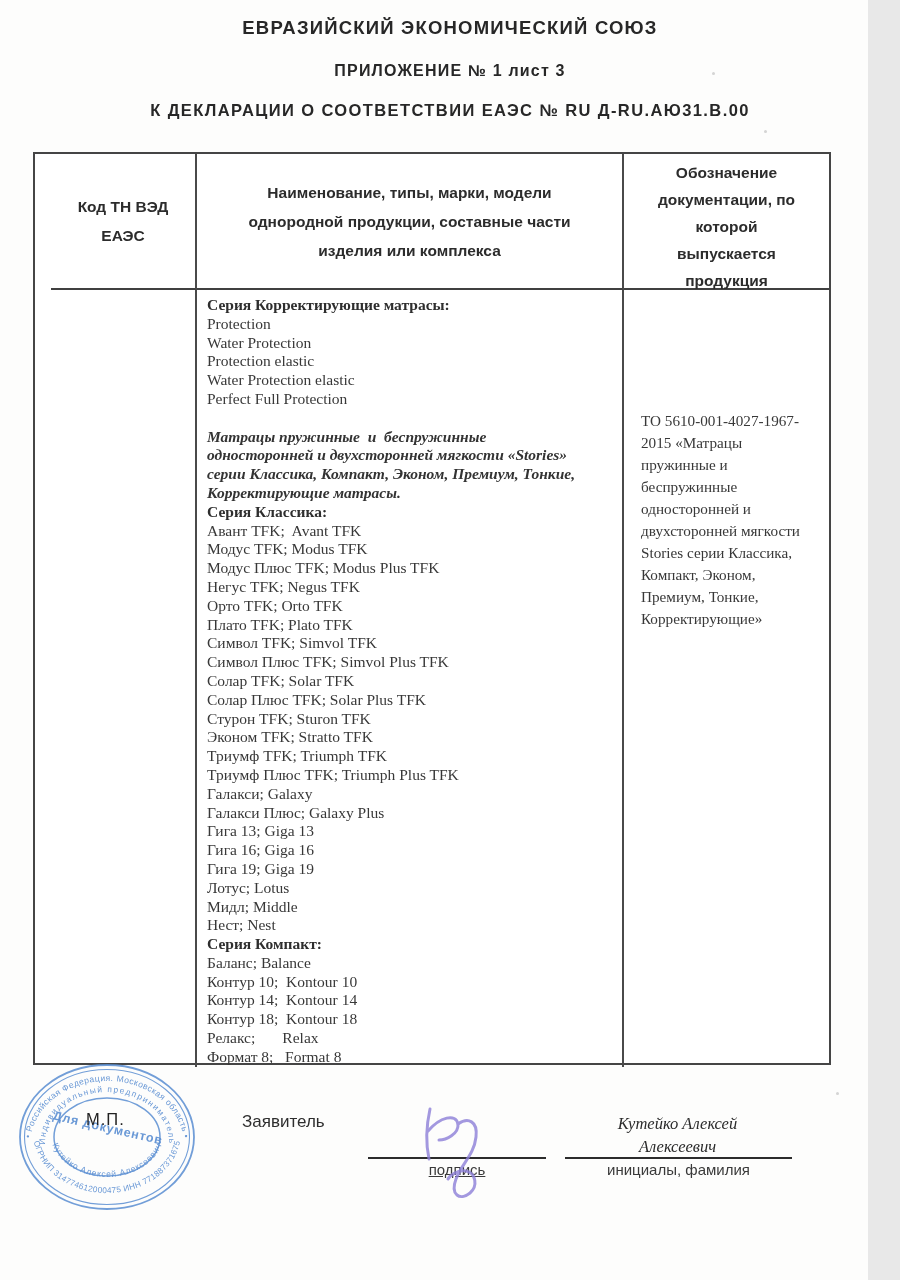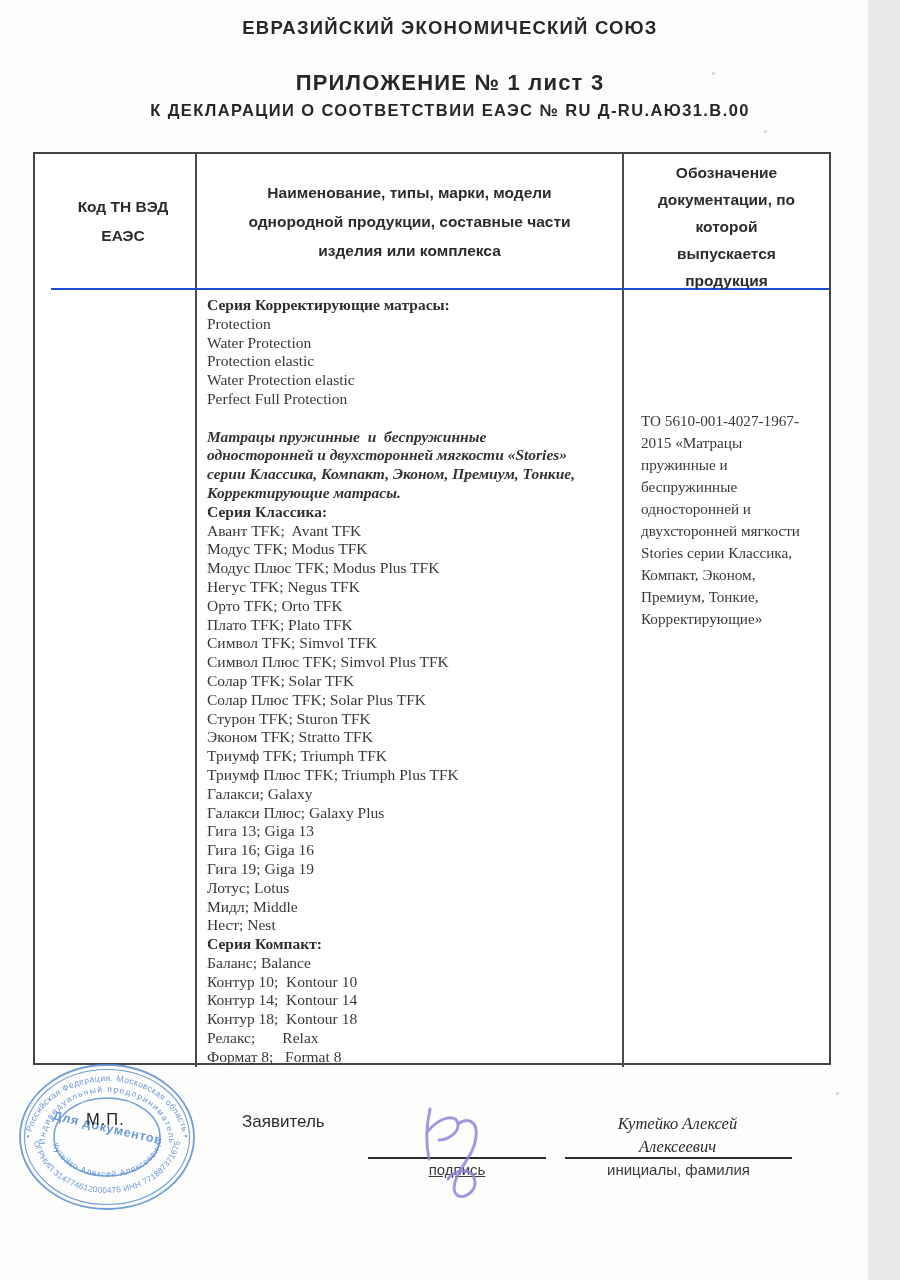--- a/index.html
+++ b/index.html
@@ -10,36 +10,36 @@
     overflow:hidden;
     font-family:"Liberation Sans",sans-serif;
     color:#2b2b2b;
   }
   
   .title{
     position:absolute;left:0;width:900px;
     text-align:center;font-weight:bold;color:#272727;
   }
   .t1{top:17px;font-size:18.5px;letter-spacing:1.2px;}
-  .t2{top:62px;font-size:22px;letter-spacing:1.2px;margin-top:8px;}
+  .t2{top:62px;font-size:16px;letter-spacing:1.2px;}
   .t3{top:101px;font-size:16.5px;letter-spacing:1.4px;}
   
   .doc-table{
     position:absolute;left:33px;top:152px;
     width:798px;height:913px;
     border:2px solid #454545;
     box-sizing:border-box;
     display:grid;
     grid-template-columns:162px 427px 1fr;
     grid-template-rows:136px 1fr;
     background:#fff;
   }
   .cell{box-sizing:border-box;}
   .br{border-right:2px solid #4a4a4a;}
-  .bb{border-bottom:2px solid #1d4ed8;}
+  .bb{border-bottom:2px solid #404040;}
   .hcell{
     font-weight:bold;font-size:15.5px;color:#2c2c2c;
     display:flex;align-items:center;justify-content:center;
     text-align:center;line-height:29px;
   }
   .hcell.h1{padding:0 18px;margin-left:16px;}
   .hcell.h2{padding:0 25px;}
   .hcell.h3{align-items:flex-start;padding:5px 20px 0;line-height:27px;}
   .bcell{font-family:"Liberation Serif",serif;color:#383838;}
   .b2{padding:6px 10px 0 10px;font-size:15.5px;}

